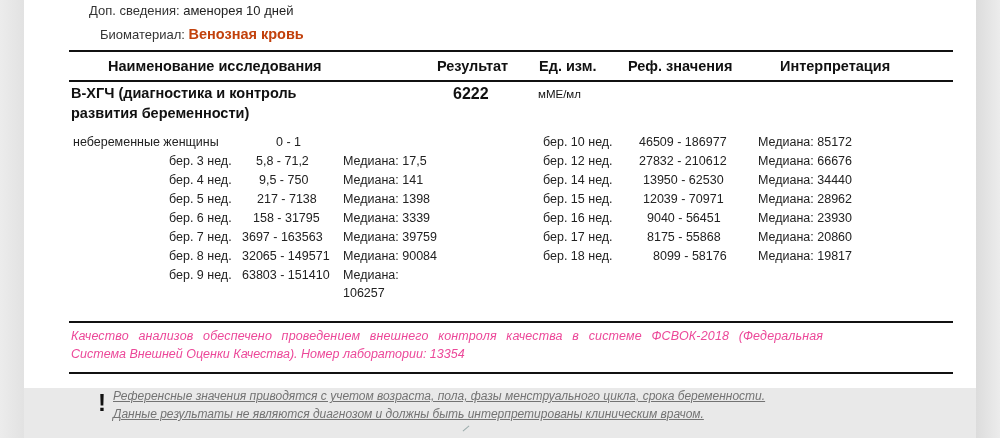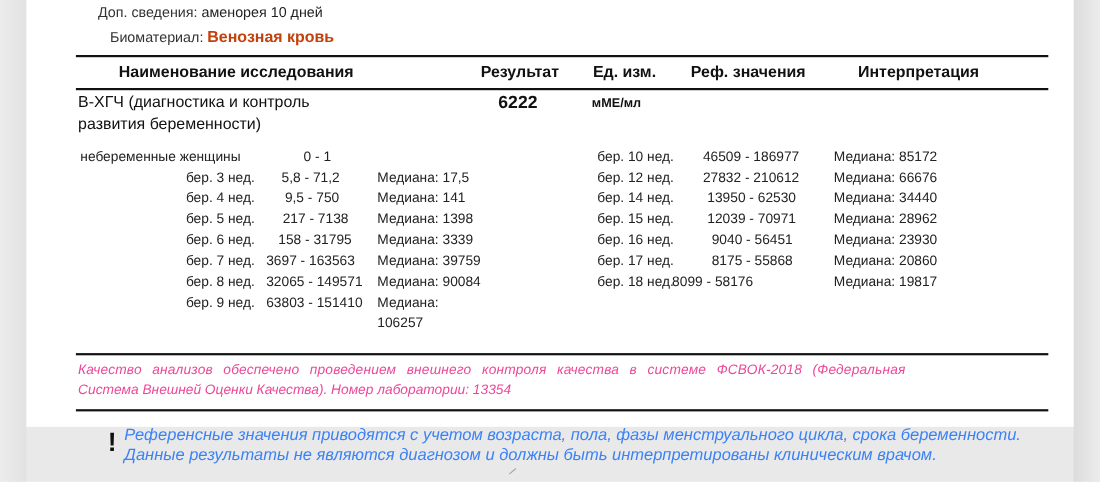--- a/index.html
+++ b/index.html
@@ -21,28 +21,28 @@
   .page {
     position: absolute; left: 24px; top: 0; width: 952px; height: 388px;
     background: #ffffff;
   }
   .abs { position: absolute; white-space: nowrap; }
   .meta { font-size: 13px; color: #222; }
   .meta .lbl { color: #333; }
   .meta .val-bold { font-weight: bold; font-size: 14.5px; color: #c2410c; }
   .rule { position: absolute; left: 45px; width: 884px; height: 2px; background: #111; }
   .th { font-weight: bold; font-size: 14.5px; color: #111; }
-  .test-name { font-weight: normal; font-size: 14.5px; line-height: 20px; }
+  .test-name { font-weight: bold; font-size: 14.5px; line-height: 20px; }
   .result-val { font-weight: bold; font-size: 16px; }
-  .unit { font-size: 11.5px; font-weight: bold; }
+  .unit { font-size: 11.5px; font-weight: normal; }
   .ref { font-size: 12.5px; color: #222; }
   .ref-row { position: absolute; height: 19px; line-height: 19px; }
   .ref-row span { position: absolute; white-space: nowrap; }
   .quality { font-size: 12.5px; font-style: italic; color: #ec4899; line-height: 18px; width: 880px; text-align: justify; text-align-last: left; }
-  .warn-text { font-size: 15px; font-style: italic; color: #3b82f6; line-height: 18px; }
+  .warn-text { font-size: 12px; font-style: italic; text-decoration: underline; color: #737373; line-height: 18px; }
   .warn-mark { font-size: 24px; font-weight: bold; color: #111; }
   .tick { position: absolute; left: 438px; top: 428px; width: 8px; height: 1px; background: #9aa; transform: rotate(-40deg); }
 </style>
 </head>
 <body>
 
 <div class="side-left"></div>
 <div class="side-right"></div>
 
 <div class="page">
@@ -141,21 +141,21 @@
     <span style="left:623px;">9040 - 56451</span>
     <span style="left:734px;">Медиана: 23930</span>
   </div>
   <div class="ref-row ref" style="left:0; top:228px; width:952px;">
     <span style="left:519px;">бер. 17 нед.</span>
     <span style="left:623px;">8175 - 55868</span>
     <span style="left:734px;">Медиана: 20860</span>
   </div>
   <div class="ref-row ref" style="left:0; top:247px; width:952px;">
     <span style="left:519px;">бер. 18 нед.</span>
-    <span style="left:587px;text-align:center;">8099 - 58176</span>
+    <span style="left:629px;text-align:center;">8099 - 58176</span>
     <span style="left:734px;">Медиана: 19817</span>
   </div>
 
   <div class="rule" style="top:321px;"></div>
   <div class="abs quality" style="left:47px; top:327px; white-space:normal;">
     <div style="white-space:nowrap; letter-spacing:0.15px; word-spacing:6px;">Качество анализов обеспечено проведением внешнего контроля качества в системе ФСВОК-2018 (Федеральная</div>
     <div style="white-space:nowrap;">Система Внешней Оценки Качества). Номер лаборатории: 13354</div>
   </div>
   <div class="rule" style="top:372px;"></div>
 

